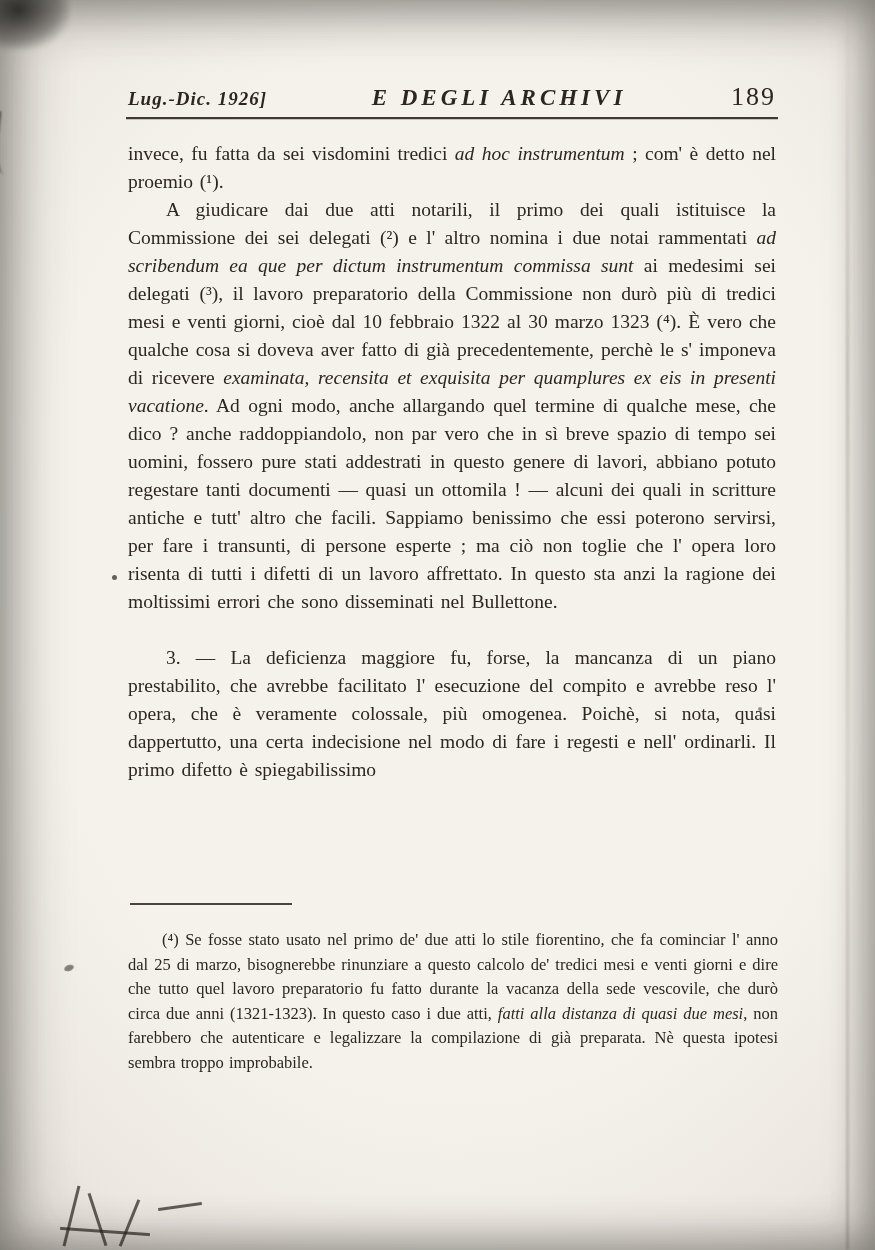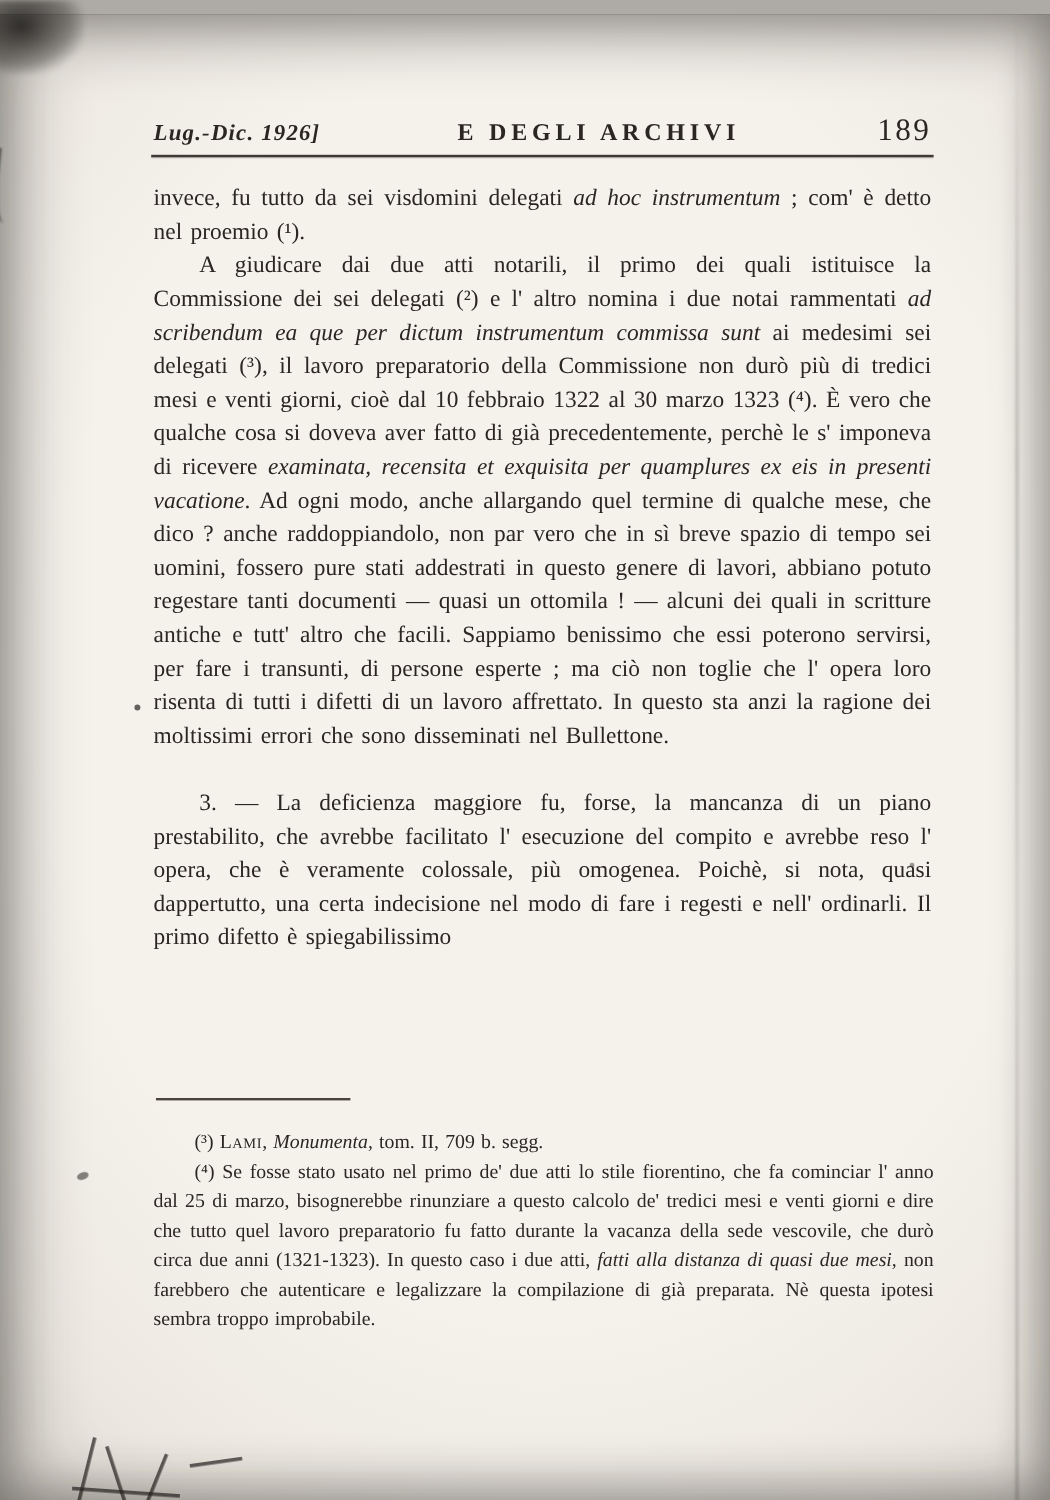--- a/index.html
+++ b/index.html
@@ -15,36 +15,35 @@
     position: absolute;
     inset: 0;
     background: radial-gradient(ellipse 95% 85% at 52% 45%,
         #f5f2ec 50%, #ece8e1 72%, #d8d4cd 88%, #c2beb8 100%);
     box-shadow:
       inset 0 20px 50px rgba(42,39,35,.28),
       inset 22px 0 55px rgba(42,39,35,.22),
       inset -12px 0 35px rgba(42,39,35,.14),
       inset 0 -14px 40px rgba(42,39,35,.18);
     color: #2b2622;
-    margin-top: 12px;
   }
 
   
   .page-header {
     position: absolute;
     top: 82px; left: 128px; width: 648px;
     display: flex; justify-content: space-between; align-items: baseline;
   }
   .header-date {
     font-style: italic; font-weight: bold;
     font-size: 19px; letter-spacing: 1px;
   }
   .header-title {
-    font-weight: bold;
-    font-size: 20px; letter-spacing: 4px;
+    font-style: italic; font-weight: bold;
+    font-size: 23px; letter-spacing: 4px;
   }
   .page-num {
     font-size: 26px; letter-spacing: 2px;
   }
   .header-rule {
     position: absolute;
     top: 117px; left: 126px; width: 652px; height: 2px;
     background: #3e3932;
     box-shadow: 0 1px 0 rgba(62,57,50,.25);
   }
@@ -139,24 +138,23 @@
   <div class="artifact streak-right"></div>
 
   <header class="page-header">
     <span class="header-date">Lug.-Dic. 1926]</span>
     <span class="header-title">E DEGLI ARCHIVI</span>
     <span class="page-num">189</span>
   </header>
   <div class="header-rule"></div>
 
   <main class="body-text" id="body-text">
-      <p class="para"><span>invece, fu tutto da sei visdomini delegati </span><span class="it">ad hoc instrumentum</span><span> ; com' è detto nel proemio (¹).</span></p>
+      <p class="para"><span>invece, fu fatta da sei visdomini tredici </span><span class="it">ad hoc instrumentum</span><span> ; com' è detto nel proemio (¹).</span></p>
       <p class="para indent"><span>A giudicare dai due atti notarili, il primo dei quali istituisce la Commissione dei sei delegati (²) e l' altro nomina i due notai rammentati </span><span class="it">ad scribendum ea que per dictum instrumentum commissa sunt</span><span> ai medesimi sei delegati (³), il lavoro preparatorio della Commissione non durò più di tredici mesi e venti giorni, cioè dal 10 febbraio 1322 al 30 marzo 1323 (⁴). È vero che qualche cosa si doveva aver fatto di già precedentemente, perchè le s' imponeva di ricevere </span><span class="it">examinata, recensita et exquisita per quamplures ex eis in presenti vacatione</span><span>. Ad ogni modo, anche allargando quel termine di qualche mese, che dico ? anche raddoppiandolo, non par vero che in sì breve spazio di tempo sei uomini, fossero pure stati addestrati in questo genere di lavori, abbiano potuto regestare tanti documenti — quasi un ottomila ! — alcuni dei quali in scritture antiche e tutt' altro che facili. Sappiamo benissimo che essi poterono servirsi, per fare i transunti, di persone esperte ; ma ciò non toglie che l' opera loro risenta di tutti i difetti di un lavoro affrettato. In questo sta anzi la ragione dei moltissimi errori che sono disseminati nel Bullettone.</span></p>
       <p class="para indent space-before"><span>3. — La deficienza maggiore fu, forse, la mancanza di un piano prestabilito, che avrebbe facilitato l' esecuzione del compito e avrebbe reso l' opera, che è veramente colossale, più omogenea. Poichè, si nota, quasi dappertutto, una certa indecisione nel modo di fare i regesti e nell' ordinarli. Il primo difetto è spiegabilissimo</span></p>
     </main>
 
   <div class="footnote-rule"></div>
   <section class="footnotes" id="footnotes">
-      <p class="footnote"><span>(³) </span><span class="sc">Lami</span><span>, </span><span class="it">Monumenta</span><span>, tom. II, 709 b. segg.</span></p>
       <p class="footnote"><span>(⁴) Se fosse stato usato nel primo de' due atti lo stile fiorentino, che fa cominciar l' anno dal 25 di marzo, bisognerebbe rinunziare a questo calcolo de' tredici mesi e venti giorni e dire che tutto quel lavoro preparatorio fu fatto durante la vacanza della sede vescovile, che durò circa due anni (1321-1323). In questo caso i due atti, </span><span class="it">fatti alla distanza di quasi due mesi</span><span>, non farebbero che autenticare e legalizzare la compilazione di già preparata. Nè questa ipotesi sembra troppo improbabile.</span></p>
     </section>
 
 </div>
 
 </body></html>

